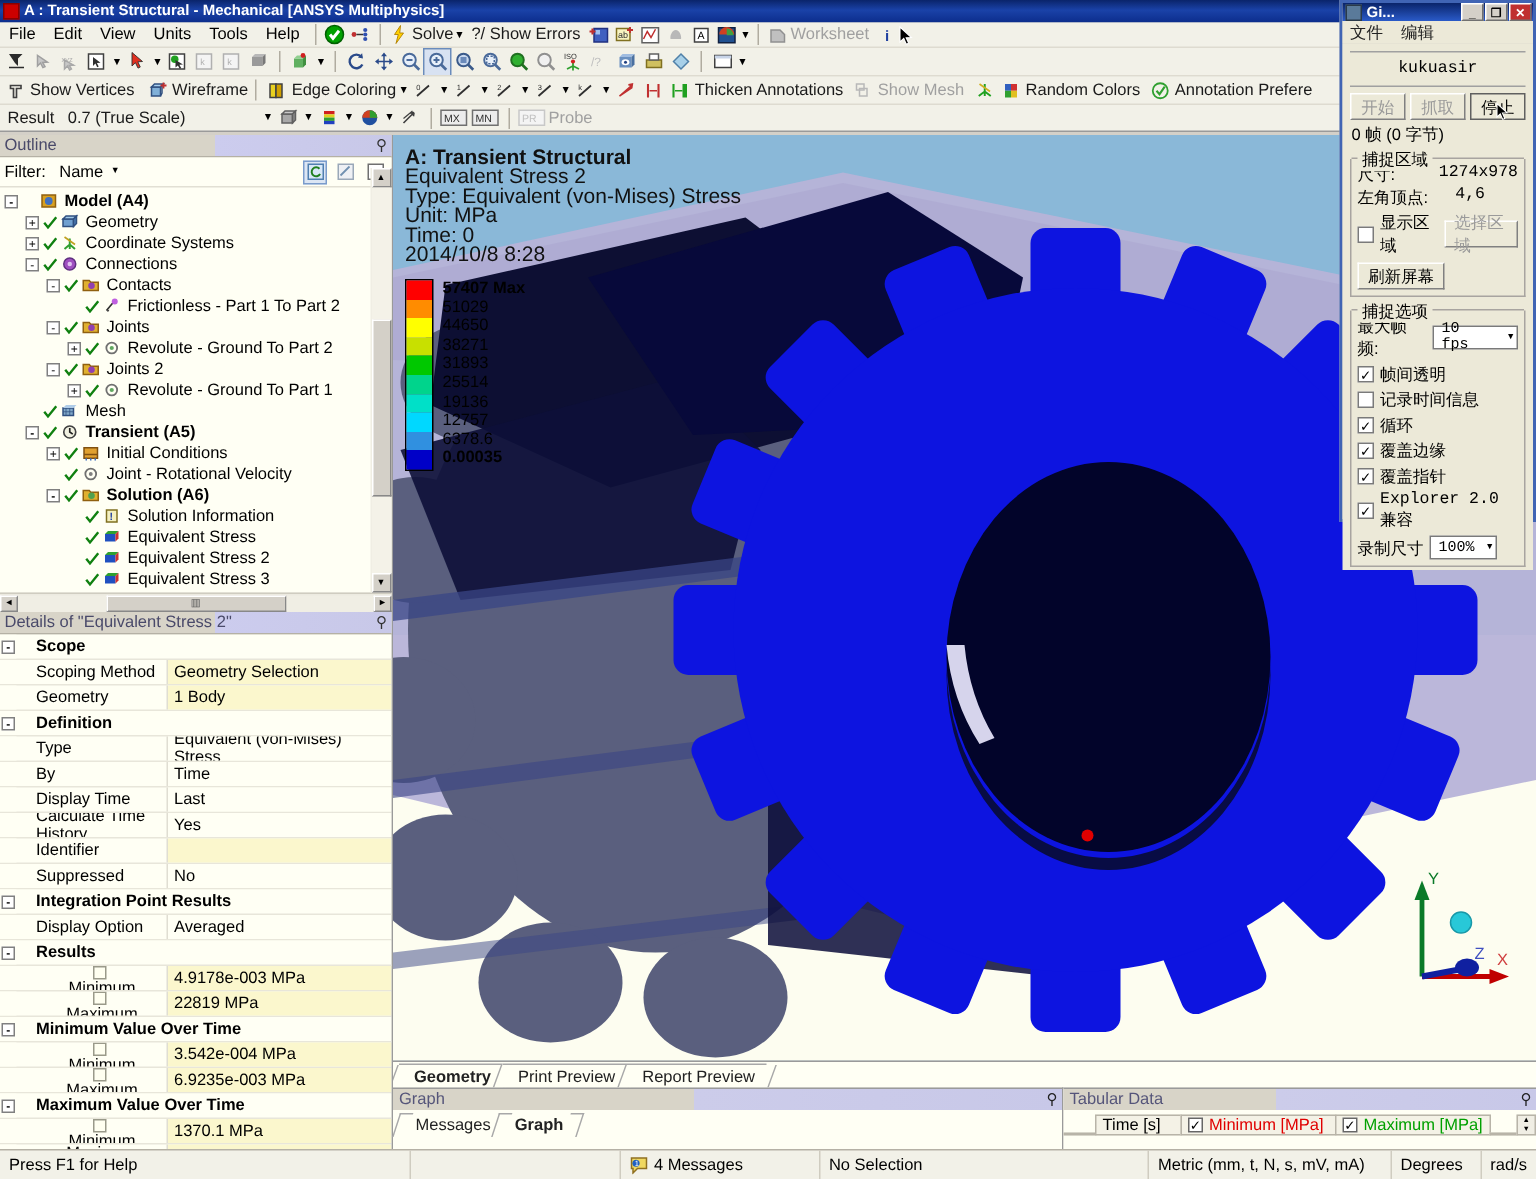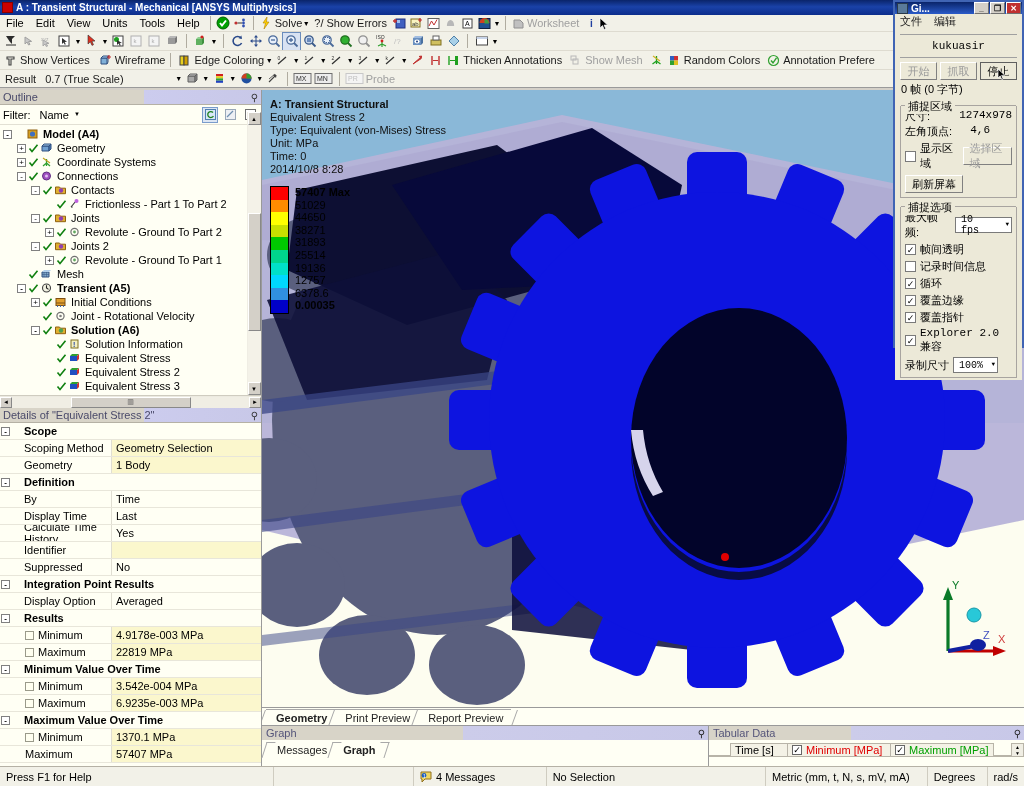--- a/index.html
+++ b/index.html
@@ -118,37 +118,37 @@
   .dtable { flex:1; overflow:hidden; }
   .drow { display:flex; height:17px; align-items:stretch; font-size:11px; border-bottom:1px solid #e8e6da; }
   .drow .exp{
     width:11px;display:flex;align-items:center;justify-content:center;flex:0 0 auto;
     background:#fffff4;
   }
   .drow .expbox{width:9px;height:9px;border:1px solid #808080;background:#fff;display:flex;align-items:center;justify-content:center;font-size:8px;line-height:7px;}
   .drow.section { background:#fffff4; font-weight:bold; }
   .drow.section .lbl { font-weight:bold; }
   .drow .lbl { width:101px; padding-left:13px; display:flex;align-items:center; border-right:1px solid #e0ded2; overflow:hidden;}
-  .drow .lbl.ind { padding-left:14px; }
+  .drow .lbl.ind { padding-left:14px;flex-direction:column; }
   .drow .val { flex:1; padding-left:4px; display:flex;align-items:center;
     background:#fbf7cd; overflow:hidden; }
   .drow .val.white { background:#fffff4; }
   .drow .cbx {width:9px;height:9px;border:1px solid #9a9a8a;background:#fffff0;margin-right:4px;flex:0 0 auto;}
   .drow.secfull .lbl { width:auto; flex:1; border-right:none;}
 
   
   #viewport {
     position:absolute; left:262px; top:90px; right:0; height:617px;
     background:#7fb2d4; overflow:hidden;
   }
   #viewport .sky {
     position:absolute;left:0;top:0;width:100%;height:100%;
     background: linear-gradient(to bottom,#8ab8d8 0%,#8ab8d8 54%,#fdfdf0 54%,#fdfdf0 100%);
   }
-  .vpinfo { position:absolute; left:8px; top:8px; color:#111; font-size:11px; line-height:13px; font-weight:bold;}
+  .vpinfo { position:absolute; left:8px; top:8px; color:#111; font-size:14px; line-height:13px; font-weight:bold;}
   .vpinfo .l1{font-weight:bold;}
   .vpinfo .ln{font-weight:normal;}
   .legend { position:absolute; left:8px; top:96px; display:flex; }
   .legend .bars { width:19px; border:1px solid #000; }
   .legend .bars div { height:12.6px; }
   .legend .labels { margin-left:6px; display:flex; flex-direction:column; }
   .legend .labels span { height:12.6px; line-height:12.6px; font-size:11px; color:#000; }
   .legend .labels span.bold{font-weight:bold;}
 
   .triad { position:absolute; right:12px; bottom:44px; width:86px; height:90px; }
@@ -987,20 +987,27 @@
         </div>
         <div class="drow section secfull">
           <span class="exp">
             <span class="expbox">-</span>
           </span>
           <span class="lbl">Definition</span>
         </div>
         <div class="drow">
           <span class="exp"></span>
           <span class="lbl">
+            <span class="lt">Type</span>
+          </span>
+          <span class="val white">Equivalent (von-Mises) Stress</span>
+        </div>
+        <div class="drow">
+          <span class="exp"></span>
+          <span class="lbl">
             <span class="lt">By</span>
           </span>
           <span class="val white">Time</span>
         </div>
         <div class="drow">
           <span class="exp"></span>
           <span class="lbl">
             <span class="lt">Display Time</span>
           </span>
           <span class="val white">Last</span>

